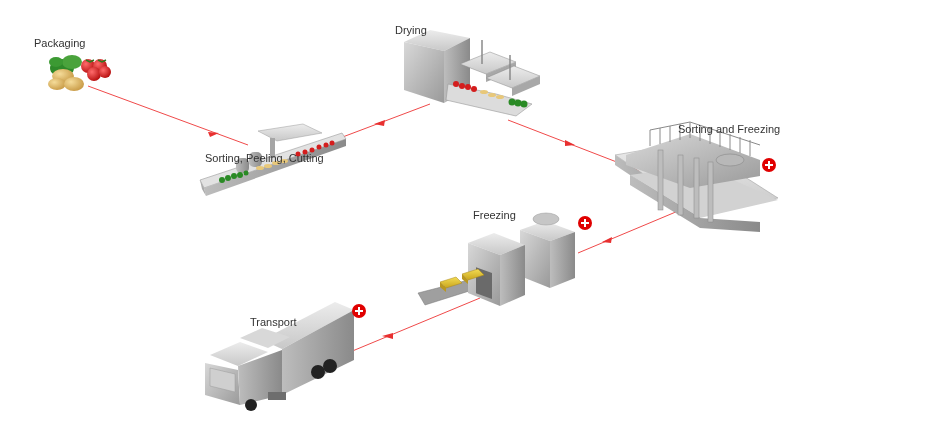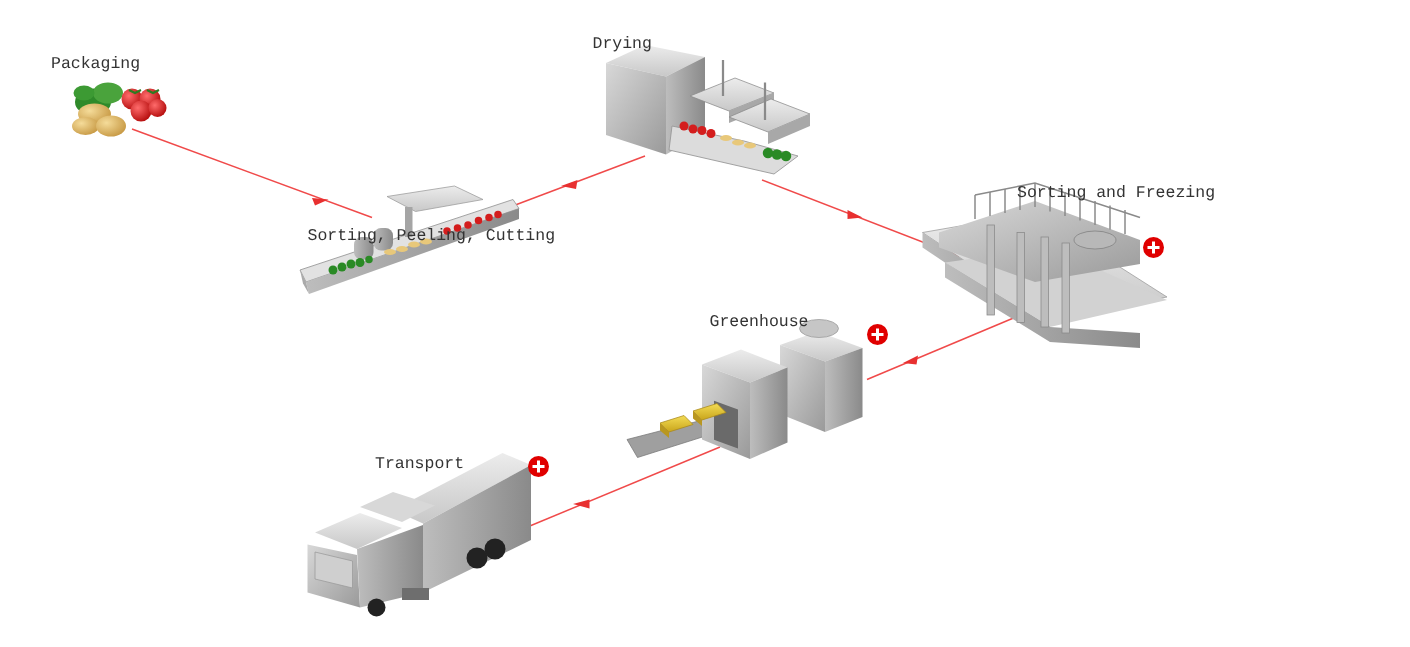--- a/index.html
+++ b/index.html
@@ -1,20 +1,20 @@
 <!DOCTYPE html>
 <html><head>
 <meta charset="utf-8">
 <style>
   html, body { margin:0; padding:0; background:#ffffff; }
   body { width:940px; height:431px; position:relative; overflow:hidden;
          font-family:"Liberation Sans", sans-serif; }
   #canvas { position:absolute; left:0; top:0; }
   .lbl { position:absolute; font-size:11px; color:#333333; white-space:nowrap;
-         font-family:Liberation Mono, monospace; }
+         font-family:Liberation Sans, sans-serif; }
   .plus { position:absolute; width:14px; height:14px; border-radius:50%;
           background:#e00000; cursor:pointer; }
   .plus::before, .plus::after { content:""; position:absolute; background:#fff; }
   .plus::before { left:3px; top:6px; width:8px; height:2px; }
   .plus::after { left:6px; top:3px; width:2px; height:8px; }
 </style>
 </head>
 <body>
 
 <svg id="canvas" width="940" height="431" viewBox="0 0 940 431">
@@ -181,18 +181,18 @@
     <circle cx="251" cy="405" r="6" fill="#222"></circle>
     <circle cx="318" cy="372" r="7" fill="#222"></circle>
     <circle cx="330" cy="366" r="7" fill="#222"></circle>
   </g>
 </svg>
 
 <div class="lbl" style="left:34px; top:37px;">Packaging</div>
 <div class="lbl" style="left:205px; top:108px;margin-top:44px;">Sorting, Peeling, Cutting</div>
 <div class="lbl" style="left:395px; top:24px;">Drying</div>
 <div class="lbl" style="left:678px; top:123px;">Sorting and Freezing</div>
-<div class="lbl" style="left:473px; top:209px;">Greenhouse</div>
-<div class="lbl" style="left:250px; top:304px;">Transport</div>
+<div class="lbl" style="left:473px; top:209px;">Freezing</div>
+<div class="lbl" style="left:250px; top:316px;">Transport</div>
 
 <div class="plus" style="left:762px; top:158px;"></div>
 <div class="plus" style="left:578px; top:216px;"></div>
 <div class="plus" style="left:352px; top:304px;"></div>
 
 </body></html>

